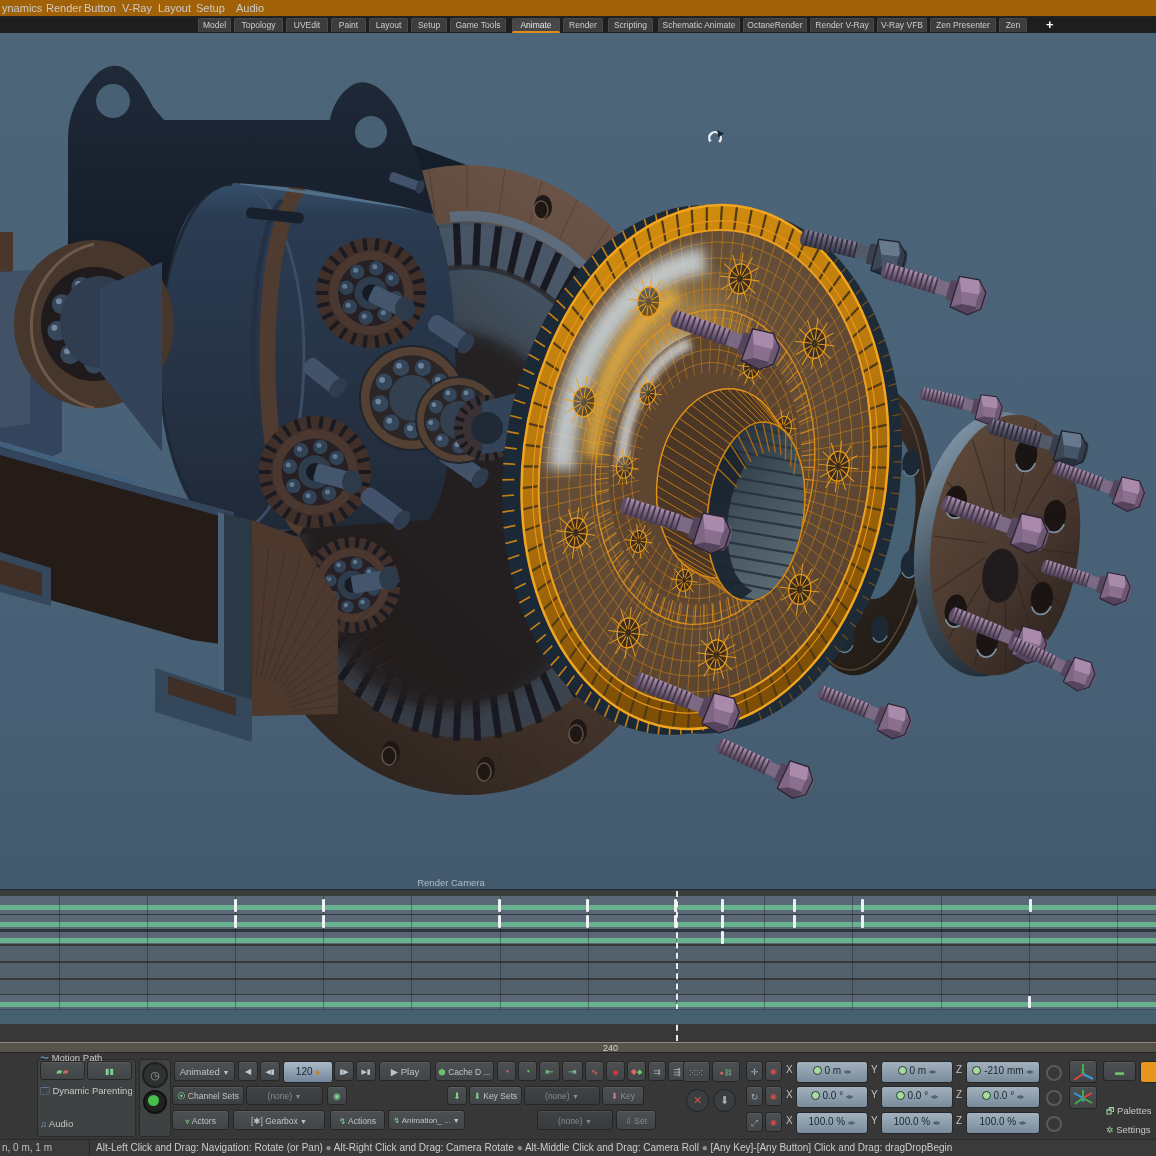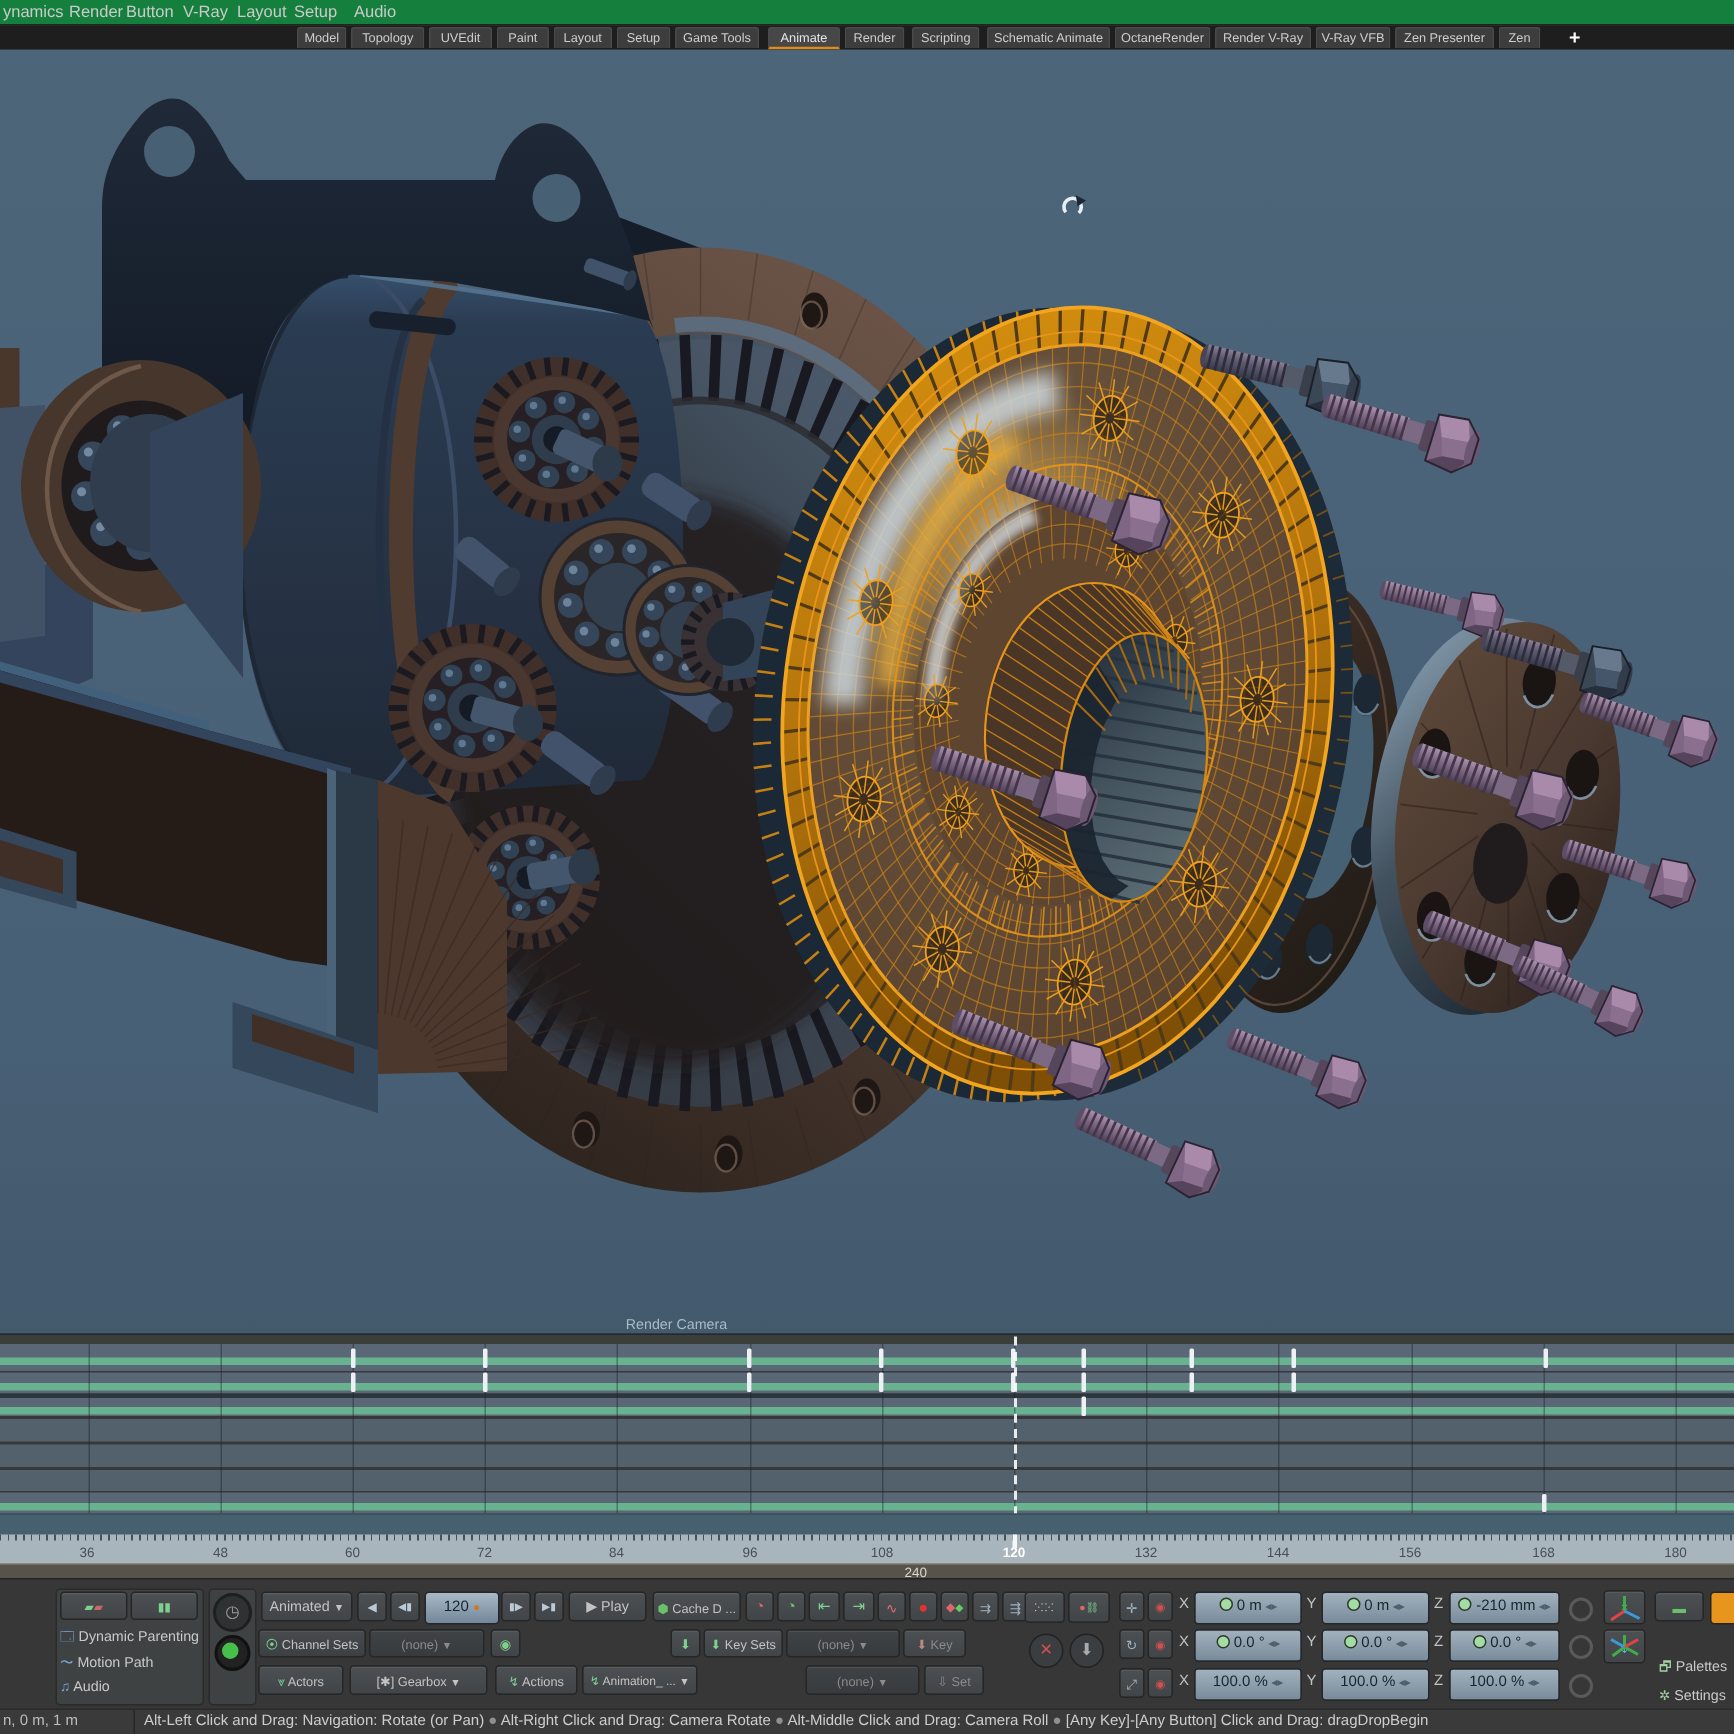--- a/index.html
+++ b/index.html
@@ -1,18 +1,18 @@
 <!DOCTYPE html>
 <html><head><meta charset="utf-8">
 <style>
 html,body{margin:0;padding:0;width:1156px;height:1156px;overflow:hidden;background:#383838;
 font-family:"Liberation Sans",sans-serif;}
 #root{position:relative;width:1156px;height:1156px;}
 .mi{position:absolute;top:2px;color:#cacaca;font-size:11px;}
-#menubar{position:absolute;left:0;top:0;width:1156px;height:16px;background:#15803d;border-bottom:1px solid #232323;}
+#menubar{position:absolute;left:0;top:0;width:1156px;height:16px;background:#a16207;border-bottom:1px solid #232323;}
 #tabbar{position:absolute;left:0;top:17px;width:1156px;height:16px;background:#1e1e1e;}
 .tab{position:absolute;top:1px;height:13px;background:#3d3d3d;border:1px solid #4a4a4a;border-bottom:none;
 color:#cdcdcd;font-size:8.5px;text-align:center;line-height:13px;border-radius:2px 2px 0 0;}
 .tab.act{background:#474747;border-bottom:2px solid #e08a19;height:12px;color:#e6e6e6;}
 #vp{position:absolute;left:0;top:33px;width:1156px;height:858px;}
 #tlborder{position:absolute;left:0;top:889px;width:1156px;height:7px;background:#3c3f39;border-top:1px solid #1d2b38;}
 #band{position:absolute;left:0;top:1009px;width:1156px;height:14px;background:#46606f;border-top:1px solid #39505e;}
 #rulerband{position:absolute;left:0;top:1023px;width:1156px;height:19px;background:#a9b5bd;font-size:9px;}
 #rulerticks{position:absolute;left:0;top:0;width:1156px;height:4px;
 background:repeating-linear-gradient(90deg,#485055 0px,#485055 1px,transparent 1px,transparent 5.15px);}
@@ -575,46 +575,29 @@
     <div style="position:absolute;left:497.5px;top:915px;width:3px;height:13px;background:#eef1f3;border-radius:1px"></div>
     <div style="position:absolute;left:585.5px;top:915px;width:3px;height:13px;background:#eef1f3;border-radius:1px"></div>
     <div style="position:absolute;left:673.5px;top:915px;width:3px;height:13px;background:#eef1f3;border-radius:1px"></div>
     <div style="position:absolute;left:720.5px;top:915px;width:3px;height:13px;background:#eef1f3;border-radius:1px"></div>
     <div style="position:absolute;left:792.5px;top:915px;width:3px;height:13px;background:#eef1f3;border-radius:1px"></div>
     <div style="position:absolute;left:860.5px;top:915px;width:3px;height:13px;background:#eef1f3;border-radius:1px"></div>
     <div style="position:absolute;left:720.5px;top:931px;width:3px;height:13px;background:#eef1f3;border-radius:1px"></div>
     <div style="position:absolute;left:1027.5px;top:996px;width:3px;height:12px;background:#eef1f3;border-radius:1px"></div>
     <div style="position:absolute;left:676px;top:891px;width:0px;height:150px;border-left:2px dashed rgba(250,252,253,0.9)"></div>
 <div id="band"></div>
-<div id="rulerband">
-      <div id="rulerticks"></div>
-      <span style="position:absolute;left:44px;top:7px;width:28px;text-align:center;color:#454f56;font-weight:normal">36</span>
-      <span style="position:absolute;left:133px;top:7px;width:28px;text-align:center;color:#454f56;font-weight:normal">48</span>
-      <span style="position:absolute;left:221px;top:7px;width:28px;text-align:center;color:#454f56;font-weight:normal">60</span>
-      <span style="position:absolute;left:309px;top:7px;width:28px;text-align:center;color:#454f56;font-weight:normal">72</span>
-      <span style="position:absolute;left:397px;top:7px;width:28px;text-align:center;color:#454f56;font-weight:normal">84</span>
-      <span style="position:absolute;left:486px;top:7px;width:28px;text-align:center;color:#454f56;font-weight:normal">96</span>
-      <span style="position:absolute;left:574px;top:7px;width:28px;text-align:center;color:#454f56;font-weight:normal">108</span>
-      <span style="position:absolute;left:662px;top:7px;width:28px;text-align:center;color:#ffffff;font-weight:bold">120</span>
-      <span style="position:absolute;left:750px;top:7px;width:28px;text-align:center;color:#454f56;font-weight:normal">132</span>
-      <span style="position:absolute;left:838px;top:7px;width:28px;text-align:center;color:#454f56;font-weight:normal">144</span>
-      <span style="position:absolute;left:926px;top:7px;width:28px;text-align:center;color:#454f56;font-weight:normal">156</span>
-      <span style="position:absolute;left:1015px;top:7px;width:28px;text-align:center;color:#454f56;font-weight:normal">168</span>
-      <span style="position:absolute;left:1103px;top:7px;width:28px;text-align:center;color:#454f56;font-weight:normal">180</span>
-      <div style="position:absolute;left:675px;top:0;width:3px;height:9px;background:#f5f7f8"></div>
-    </div>
 <div id="brown">
       <span style="position:absolute;left:603px;top:0px">240</span>
     </div>
 <div id="cpanel"></div>
 <div style="position:absolute;left:37px;top:1059px;width:97px;height:76px;background:#3e4243;border:1px solid #2a2a2a;border-radius:3px"></div>
     <div style="position:absolute;left:40px;top:1061px;width:45px;height:19px;background:linear-gradient(#4c5052,#414547);border:1px solid #262626;border-radius:3px;color:#c3c3c3;font-size:8px;line-height:19px;text-align:center;padding-left:0px;box-sizing:border-box;box-shadow:inset 0 1px 0 rgba(255,255,255,0.07);"><span style="color:#7fd08f;font-size:8px">▰</span><span style="color:#c66;font-size:8px">▰</span></div>
     <div style="position:absolute;left:87px;top:1061px;width:45px;height:19px;background:linear-gradient(#4c5052,#414547);border:1px solid #262626;border-radius:3px;color:#c3c3c3;font-size:8px;line-height:19px;text-align:center;padding-left:0px;box-sizing:border-box;box-shadow:inset 0 1px 0 rgba(255,255,255,0.07);"><span style="color:#7fd08f;font-size:8px">▮▮</span></div>
     <div style="position:absolute;left:40px;top:1083px;width:92px;height:16px;color:#c9c9c9;font-size:9.5px;line-height:16px;white-space:nowrap;overflow:hidden"><span style="color:#7aa8d8;font-size:9px">🗔</span> Dynamic Parenting</div>
-    <div style="position:absolute;left:40px;top:1100px;width:92px;height:16px;color:#c9c9c9;font-size:9.5px;line-height:16px;white-space:nowrap;overflow:hidden"><span style="color:#7aa8d8;font-size:9px">〜</span> Motion Path</div>
+    <div style="position:absolute;left:40px;top:1050px;width:92px;height:16px;color:#c9c9c9;font-size:9.5px;line-height:16px;white-space:nowrap;overflow:hidden"><span style="color:#7aa8d8;font-size:9px">〜</span> Motion Path</div>
     <div style="position:absolute;left:40px;top:1116px;width:92px;height:16px;color:#c9c9c9;font-size:9.5px;line-height:16px;white-space:nowrap;overflow:hidden"><span style="color:#7aa8d8;font-size:9px">♫</span> Audio</div>
     <div style="position:absolute;left:139px;top:1059px;width:30px;height:76px;background:#3e4243;border:1px solid #2a2a2a;border-radius:3px"></div>
     <div style="position:absolute;left:142px;top:1062px;width:22px;height:22px;border-radius:50%;background:#2e3233;border:2px solid #1f1f1f;color:#9a9a9a;font-size:11px;text-align:center;line-height:22px">◷</div>
     <div style="position:absolute;left:143px;top:1090px;width:20px;height:20px;border-radius:50%;background:#222;border:2px solid #111"></div>
     <div style="position:absolute;left:148px;top:1095px;width:11px;height:11px;border-radius:50%;background:#46c04a"></div>
     <div style="position:absolute;left:174px;top:1061px;width:61px;height:20px;background:linear-gradient(#4c5052,#414547);border:1px solid #262626;border-radius:3px;color:#c3c3c3;font-size:9.5px;line-height:20px;text-align:center;padding-left:0px;box-sizing:border-box;box-shadow:inset 0 1px 0 rgba(255,255,255,0.07);">Animated <span style="font-size:7px">▼</span></div>
     <div style="position:absolute;left:238px;top:1061px;width:20px;height:20px;background:linear-gradient(#4c5052,#414547);border:1px solid #262626;border-radius:3px;color:#b9c9d6;font-size:8px;line-height:20px;text-align:center;padding-left:0px;box-sizing:border-box;box-shadow:inset 0 1px 0 rgba(255,255,255,0.07);">◀</div>
     <div style="position:absolute;left:260px;top:1061px;width:20px;height:20px;background:linear-gradient(#4c5052,#414547);border:1px solid #262626;border-radius:3px;color:#b9c9d6;font-size:7px;line-height:20px;text-align:center;padding-left:0px;box-sizing:border-box;box-shadow:inset 0 1px 0 rgba(255,255,255,0.07);">◀▮</div>
     <div style="position:absolute;left:283px;top:1061px;width:48px;height:20px;background:linear-gradient(#a9b9c6,#73879a);border:1px solid #23282c;border-radius:3px;color:#15242e;font-size:10px;line-height:20px;text-align:center">120 <span style="color:#c77b28;font-size:8px">●</span></div>
     <div style="position:absolute;left:334px;top:1061px;width:20px;height:20px;background:linear-gradient(#4c5052,#414547);border:1px solid #262626;border-radius:3px;color:#b9c9d6;font-size:7px;line-height:20px;text-align:center;padding-left:0px;box-sizing:border-box;box-shadow:inset 0 1px 0 rgba(255,255,255,0.07);">▮▶</div>

